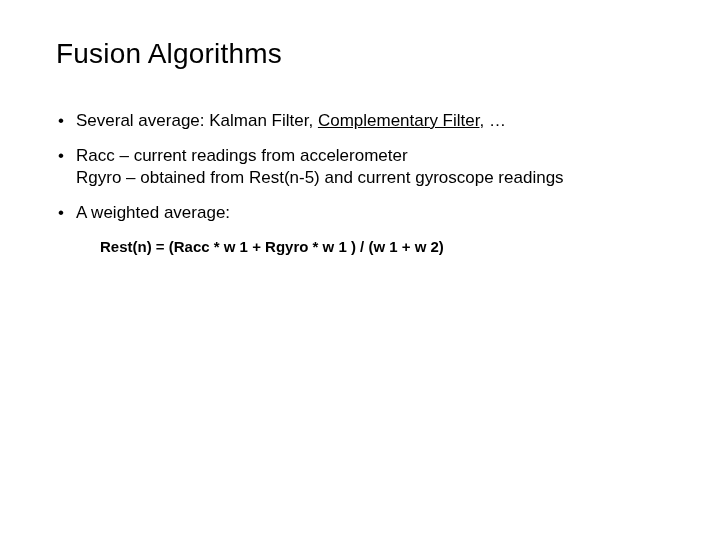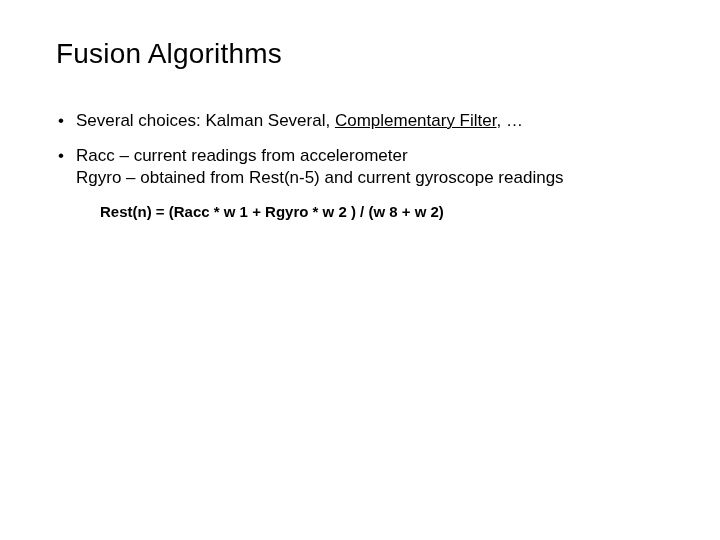--- a/index.html
+++ b/index.html
@@ -53,18 +53,19 @@
     line-height: 1.3;
   }
   .seg { white-space: pre-wrap; }
 </style>
 </head>
 <body>
 
 <div class="slide">
   <h1 class="title">Fusion Algorithms</h1>
   <ul class="body">
-      <li><span class="seg">Several choices: Kalman Several, </span><span class="seg underline">Complementary Filter</span><span class="seg">, …</span></li>
+      <li><span class="seg">Several average: Kalman Filter, </span><span class="seg underline">Complementary Filter</span><span class="seg">, …</span></li>
       <li><span class="seg">Racc – current readings from accelerometer
 Rgyro – obtained from Rest(n-5) and current gyroscope readings</span></li>
+      <li><span class="seg">A weighted average:</span></li>
     </ul>
-  <div class="formula">Rest(n) = (Racc * w 1 + Rgyro * w 2 ) / (w 8 + w 2)</div>
+  <div class="formula">Rest(n) = (Racc * w 1 + Rgyro * w 1 ) / (w 1 + w 2)</div>
 </div>
 
 </body></html>

